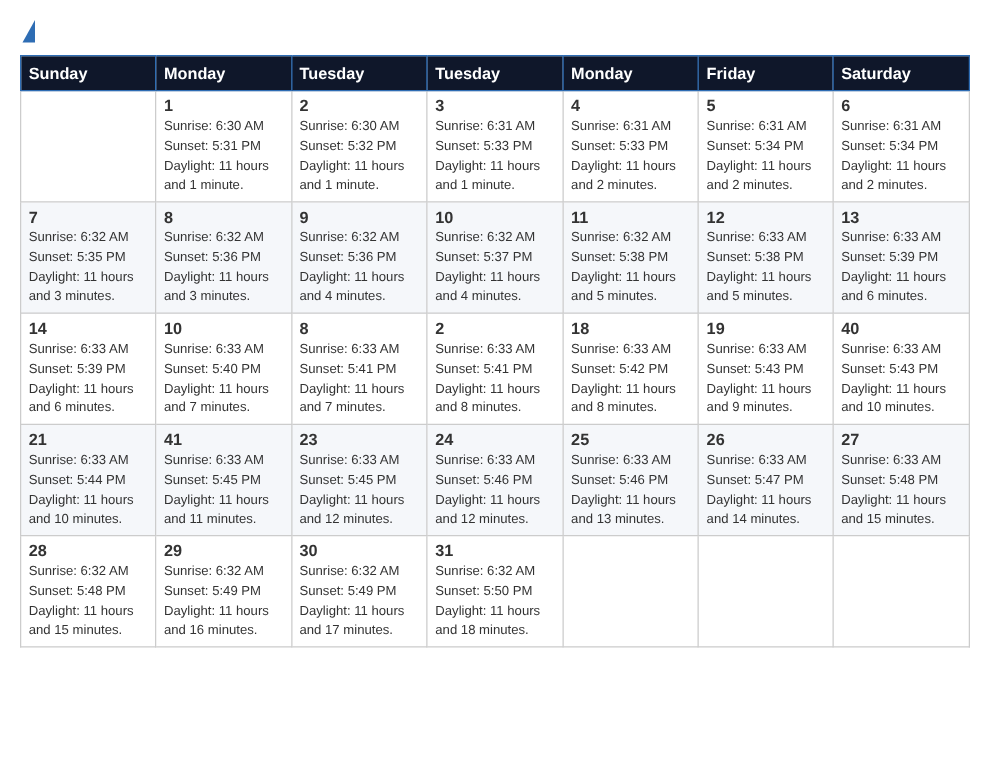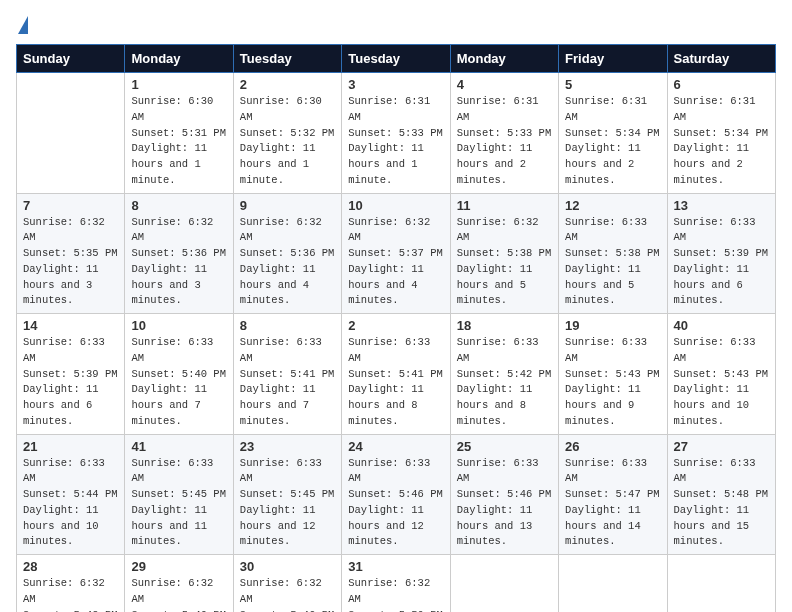--- a/index.html
+++ b/index.html
@@ -78,21 +78,20 @@
     }
     .day-number {
       font-size: 13px;
       font-weight: bold;
       margin-bottom: 2px;
     }
     .day-info {
       font-size: 10.5px;
       line-height: 1.5;
       color: #333;
-      font-family: Liberation Mono, monospace;
     }
     .empty-cell {
       background: #fff !important;
     }
   </style>
 </head>
 <body>
 
 <div class="header">
   <div class="logo">

